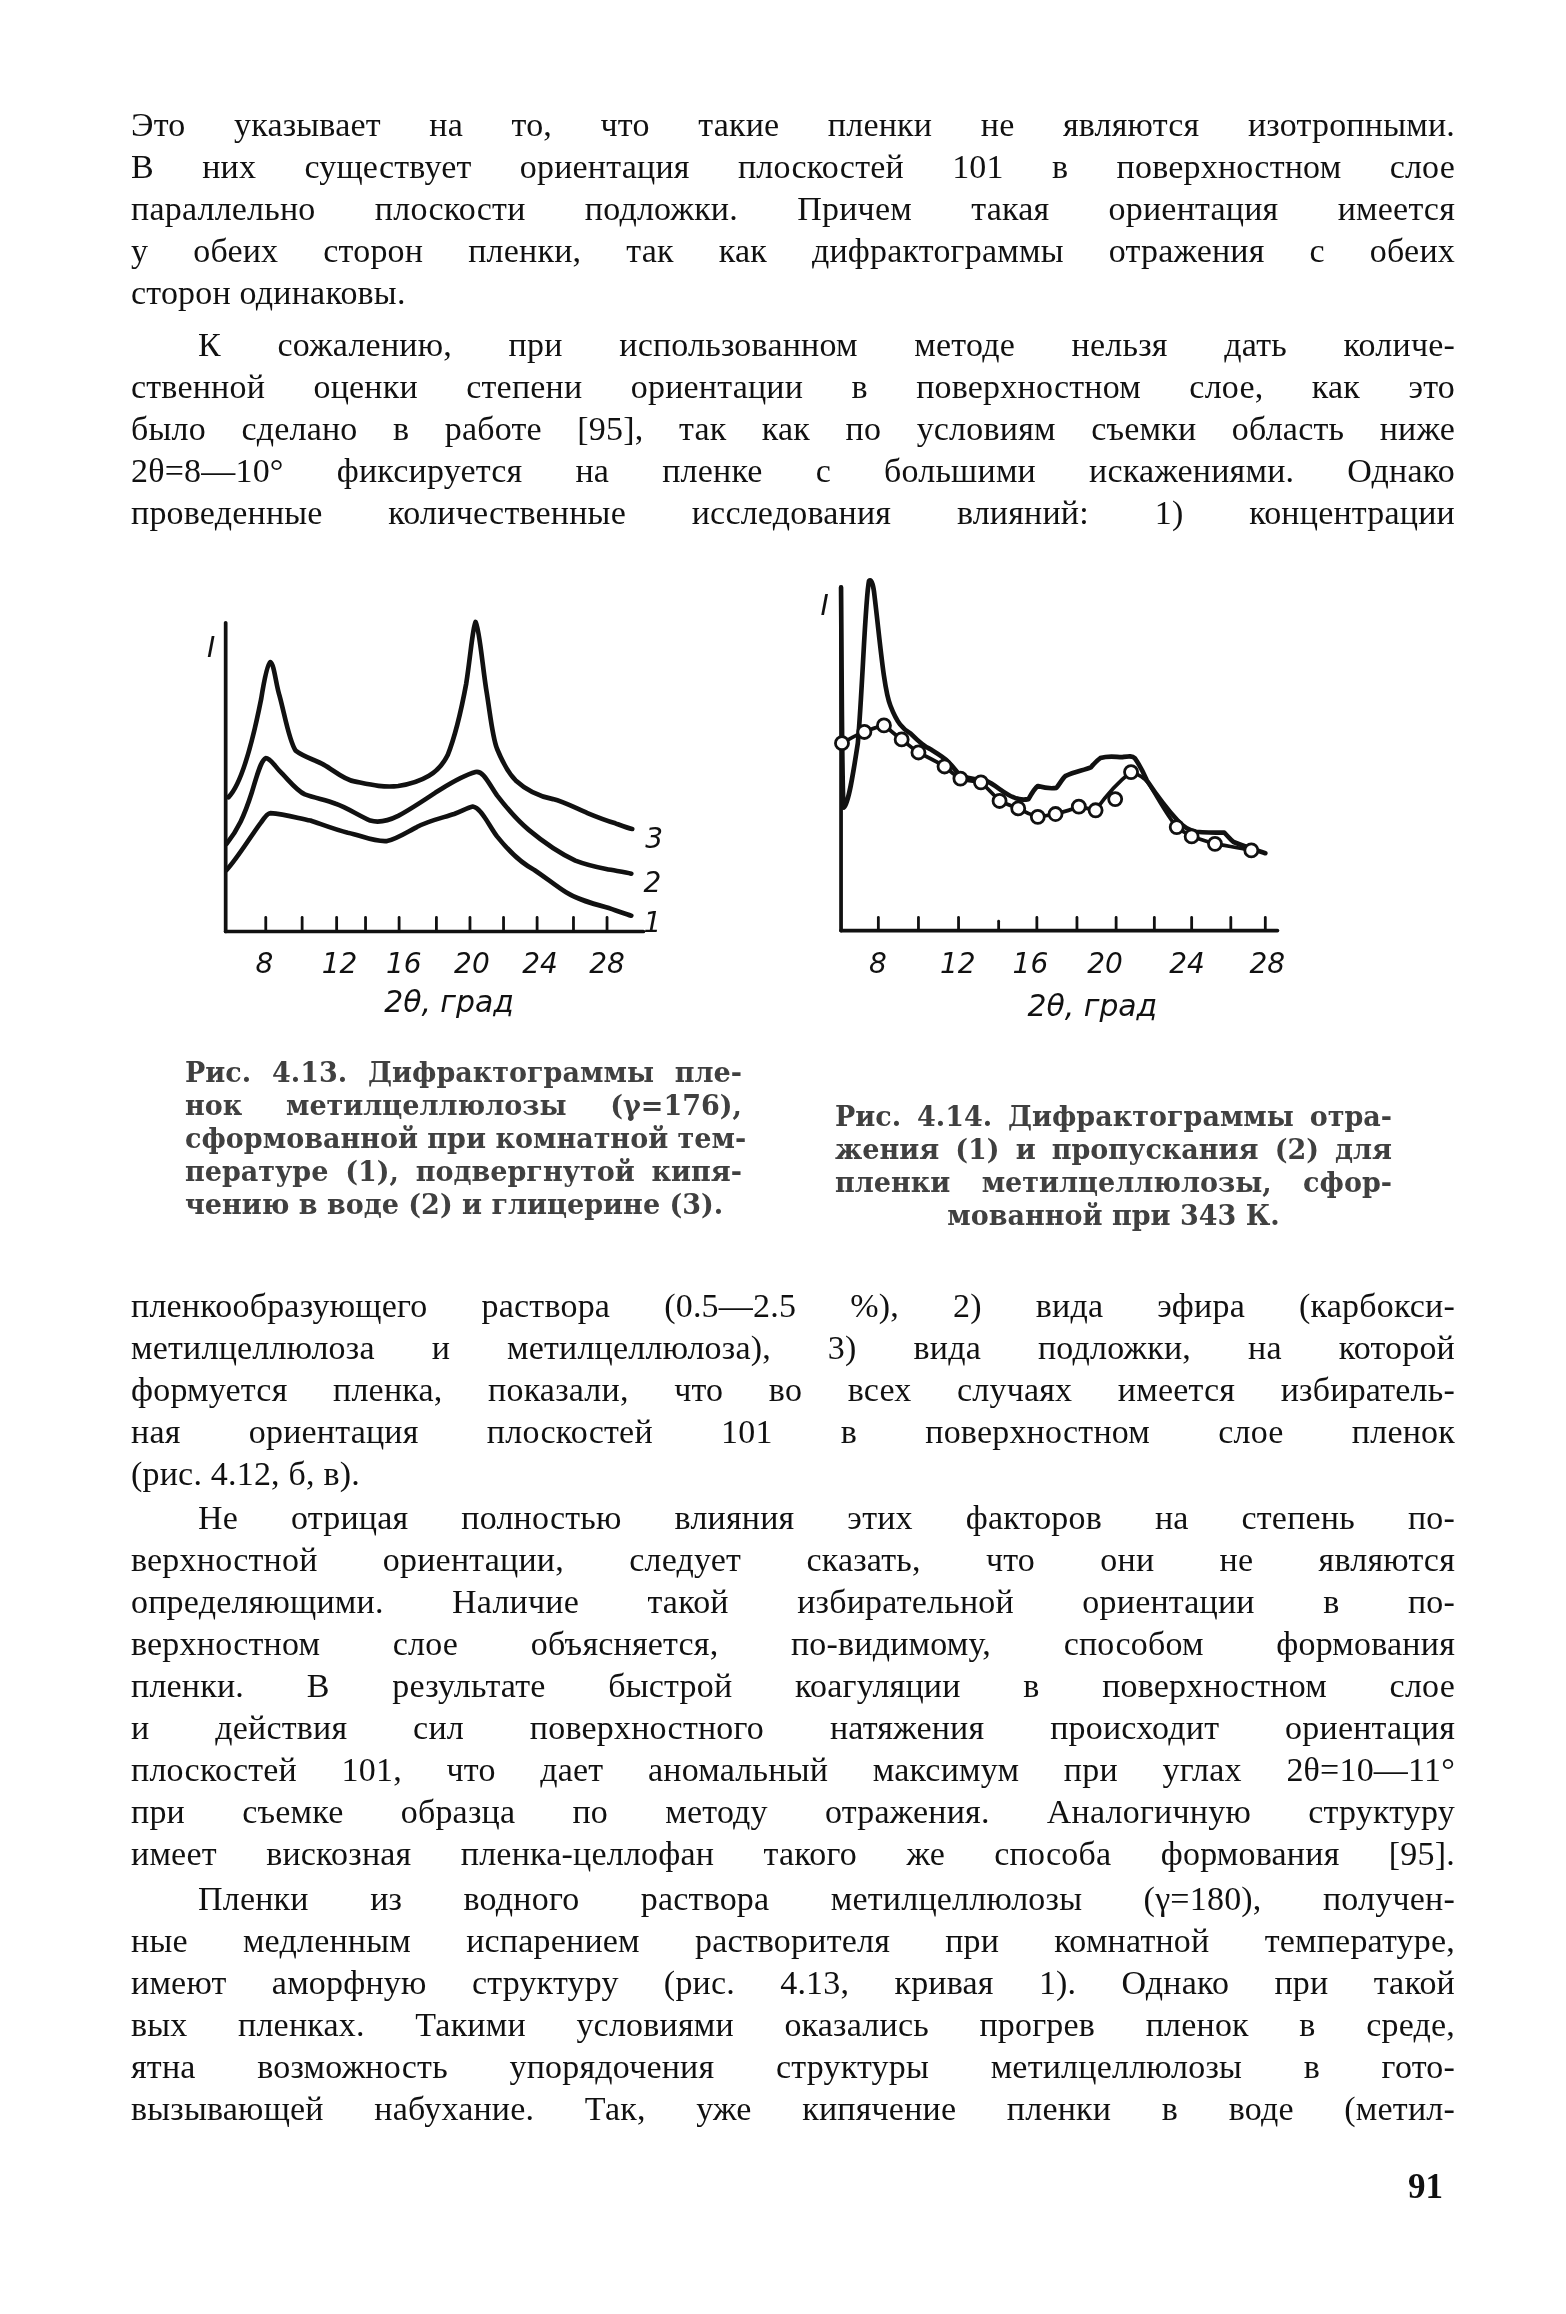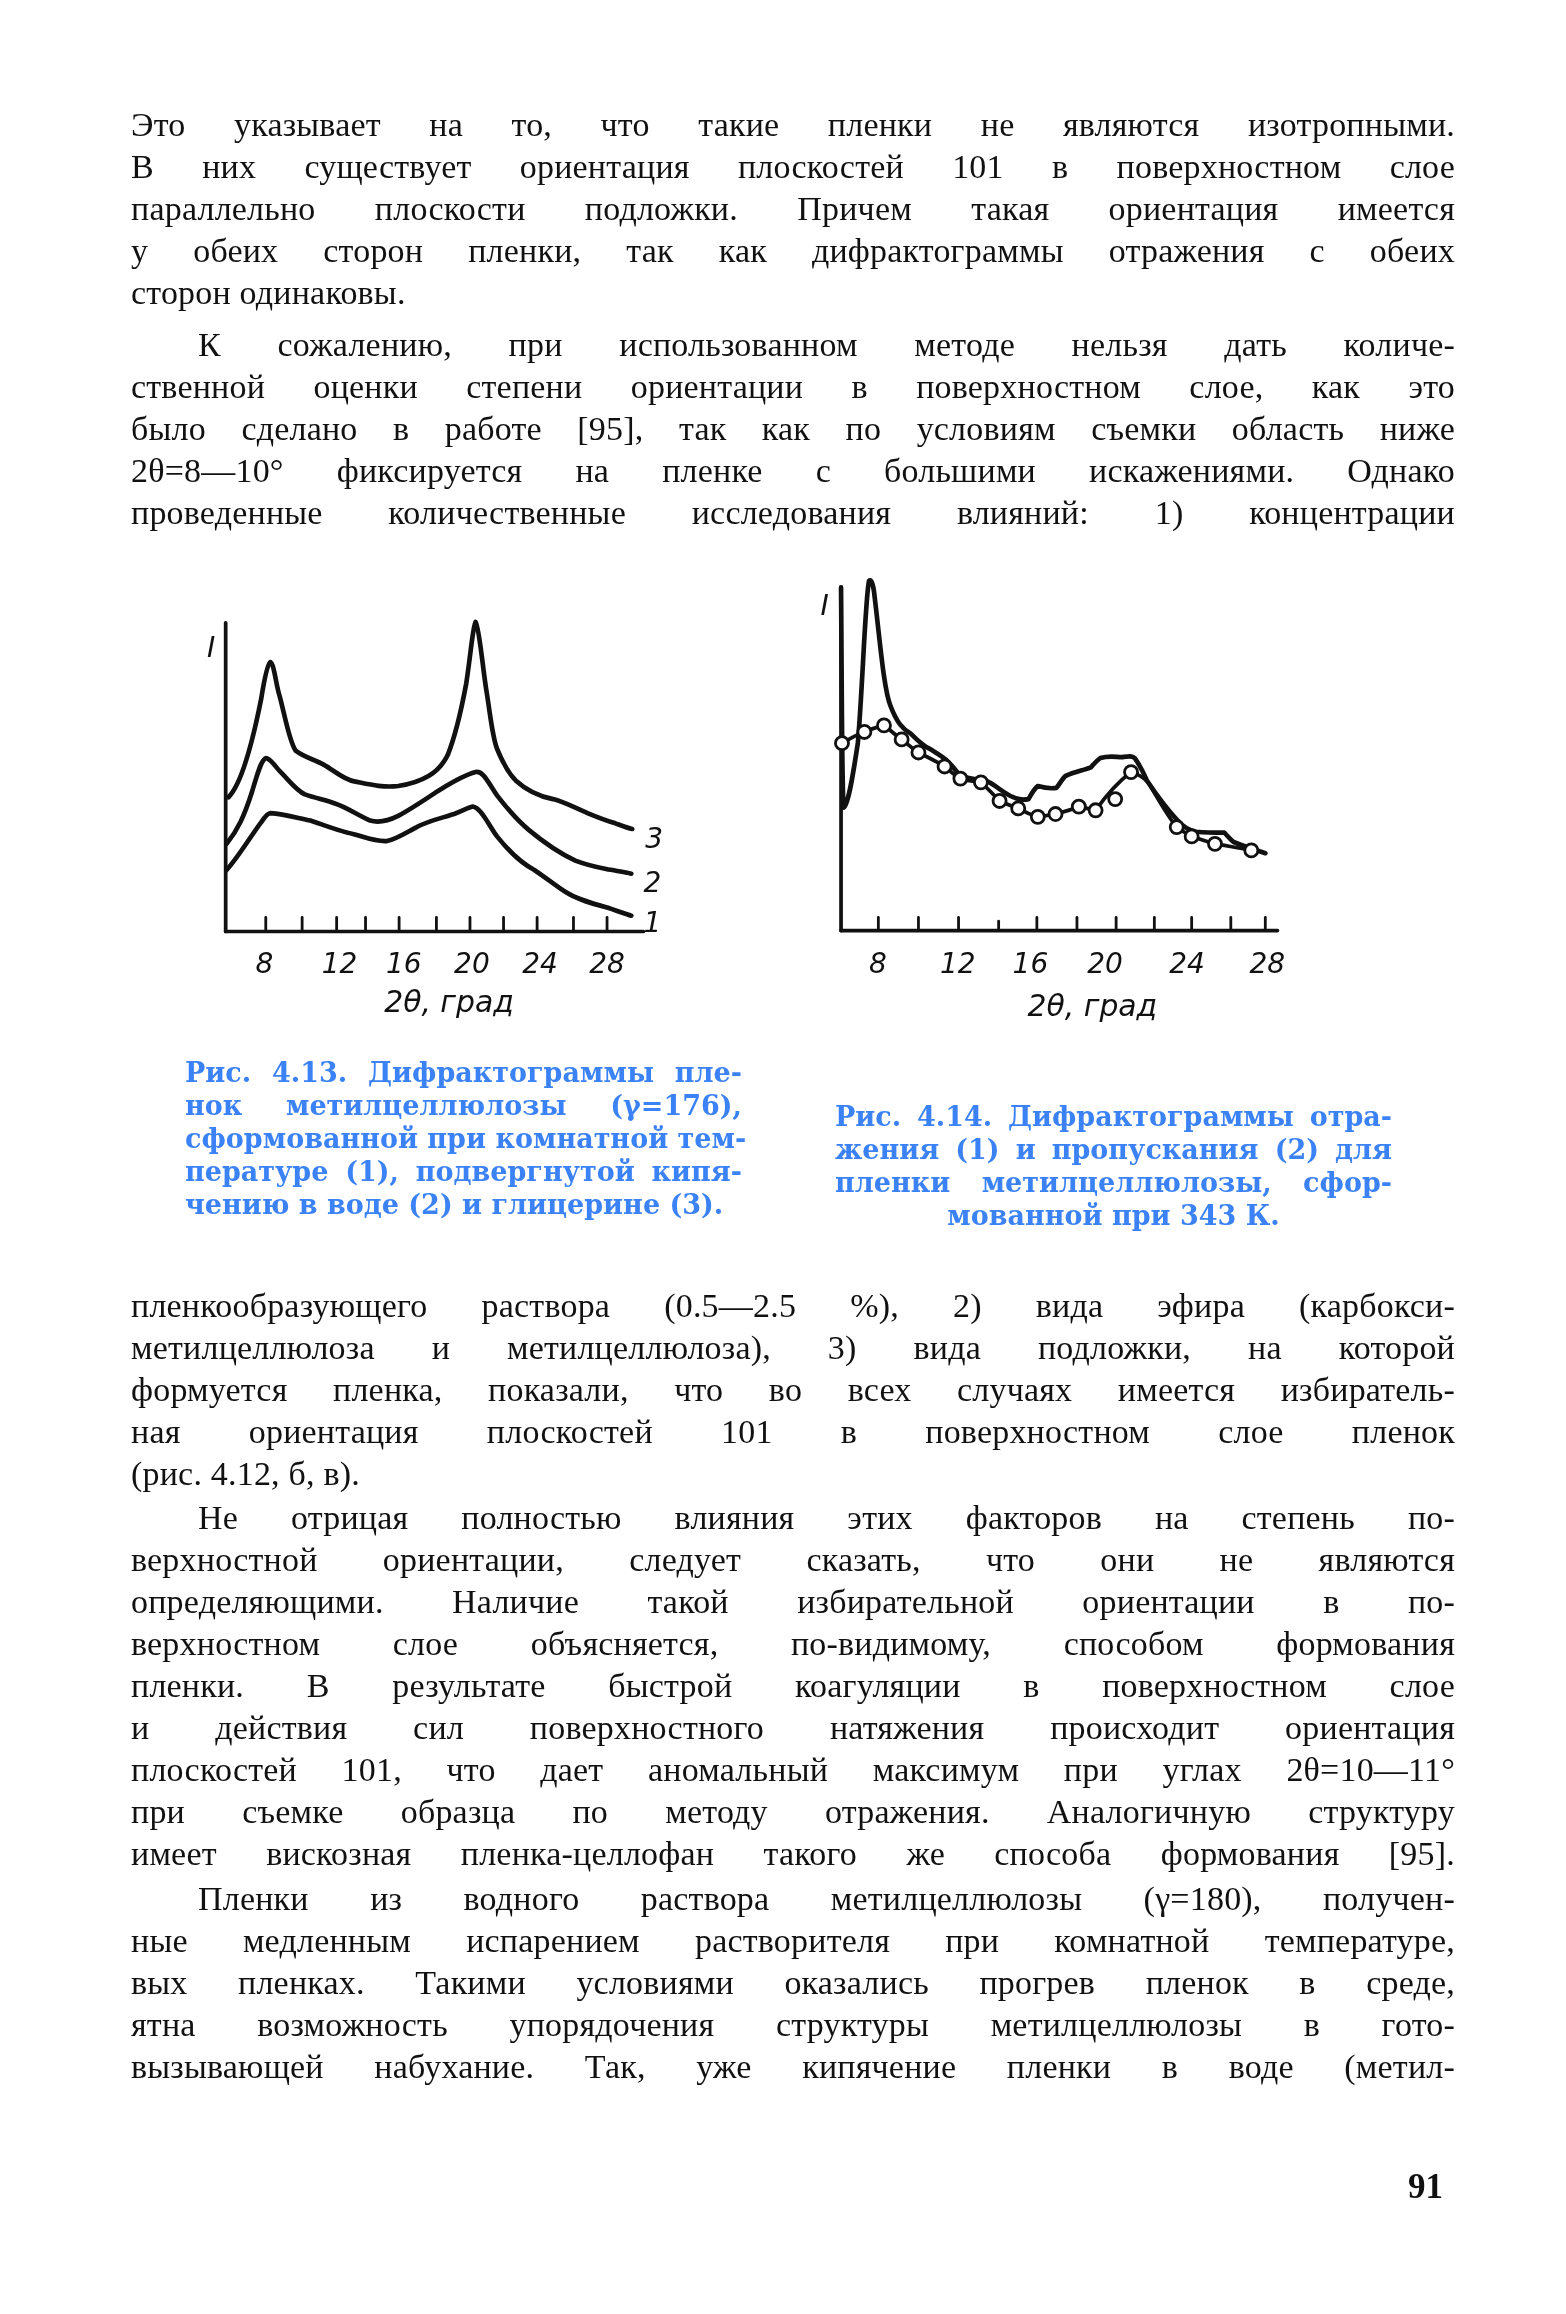--- a/index.html
+++ b/index.html
@@ -8,21 +8,21 @@
     position: absolute; left: 131px; width: 1324px;
     font-family: "Liberation Serif", "DejaVu Serif", serif;
     font-size: 34px; line-height: 42px; text-align: justify;
     letter-spacing: 0.2px;
   }
   .para .line { display: block; text-align: justify; text-align-last: justify; white-space: nowrap; }
   .para .line.last { text-align-last: left; }
   .para .line.indent { padding-left: 67px; }
   .caption {
     position: absolute; font-family: "DejaVu Serif", "Liberation Serif", serif;
-    font-size: 27px; line-height: 33px; font-weight: bold; color: #3b82f6;
+    font-size: 27px; line-height: 33px; font-weight: bold; color: #404040;
   }
   .caption .line { display: block; text-align: justify; text-align-last: justify; white-space: nowrap; }
   .caption .line.last { text-align-last: left; }
   .caption .line.center { text-align: center; text-align-last: center; }
   .figure { position: absolute; left: 0; top: 0; }
   .page-number {
     position: absolute; left: 1408px; top: 2167px;
     font-family: Liberation Serif, serif; font-weight: bold; font-size: 35px;
   }
   svg text { font-family: "DejaVu Sans", sans-serif; font-style: italic; }
@@ -174,19 +174,20 @@
   <span class="line">пленки. В результате быстрой коагуляции в поверхностном слое</span>
   <span class="line">и действия сил поверхностного натяжения происходит ориентация</span>
   <span class="line">плоскостей 101, что дает аномальный максимум при углах 2θ=10—11°</span>
   <span class="line">при съемке образца по методу отражения. Аналогичную структуру</span>
   <span class="line">имеет вискозная пленка-целлофан такого же способа формования [95].</span>
 </div>
 
 <div class="para" style="top:1878px;">
   <span class="line indent">Пленки из водного раствора метилцеллюлозы (γ=180), получен-</span>
   <span class="line">ные медленным испарением растворителя при комнатной температуре,</span>
+  <span class="line">имеют аморфную структуру (рис. 4.13, кривая 1). Однако при такой</span>
   <span class="line">вых пленках. Такими условиями оказались прогрев пленок в среде,</span>
   <span class="line">ятна возможность упорядочения структуры метилцеллюлозы в гото-</span>
   <span class="line">вызывающей набухание. Так, уже кипячение пленки в воде (метил-</span>
 </div>
 
 <div class="page-number">91</div>
 
 
 </body></html>

